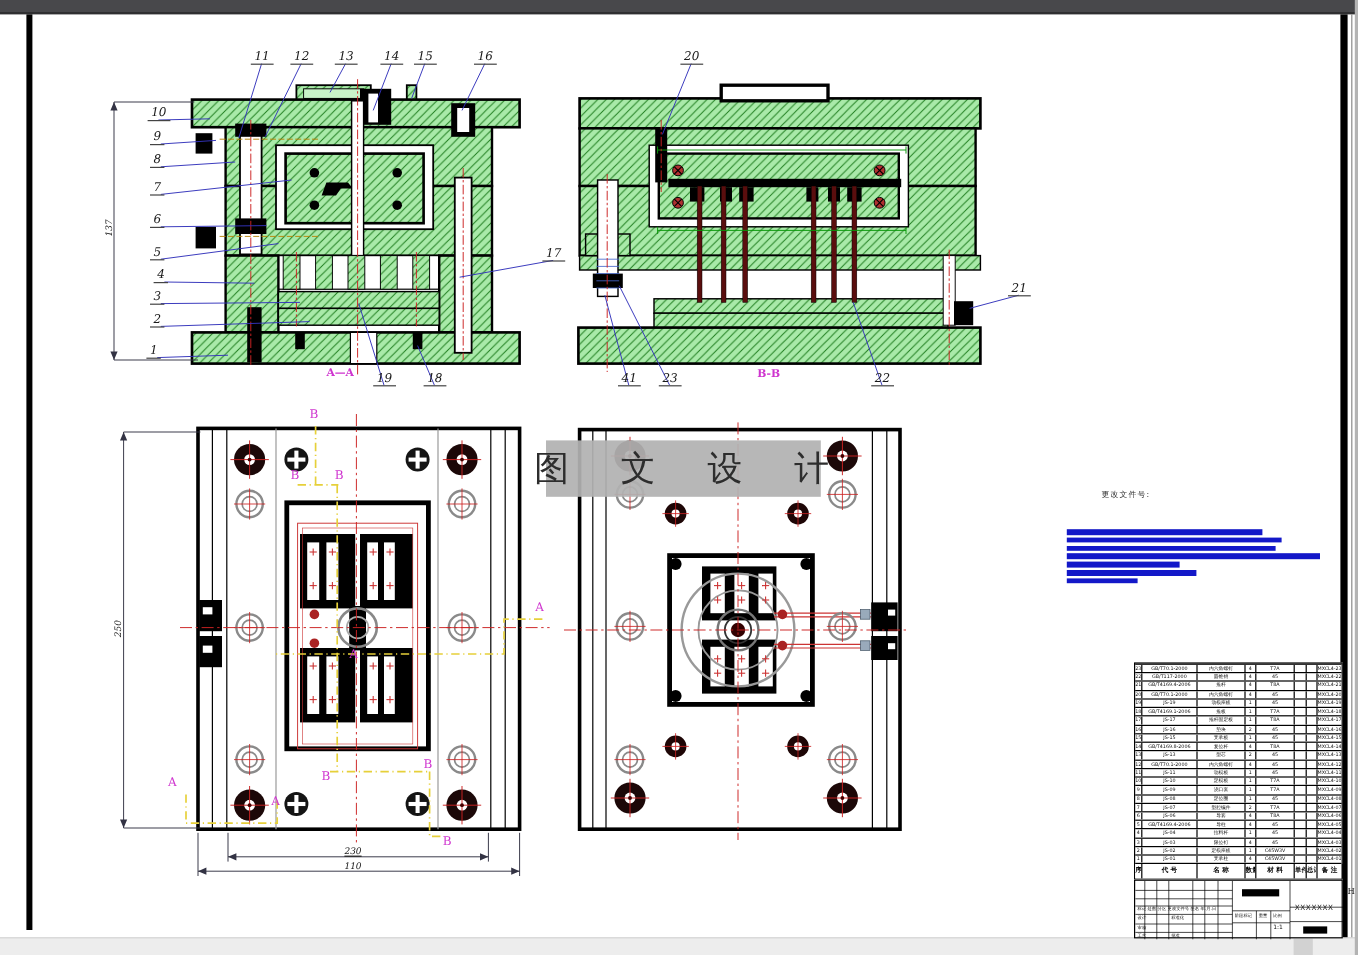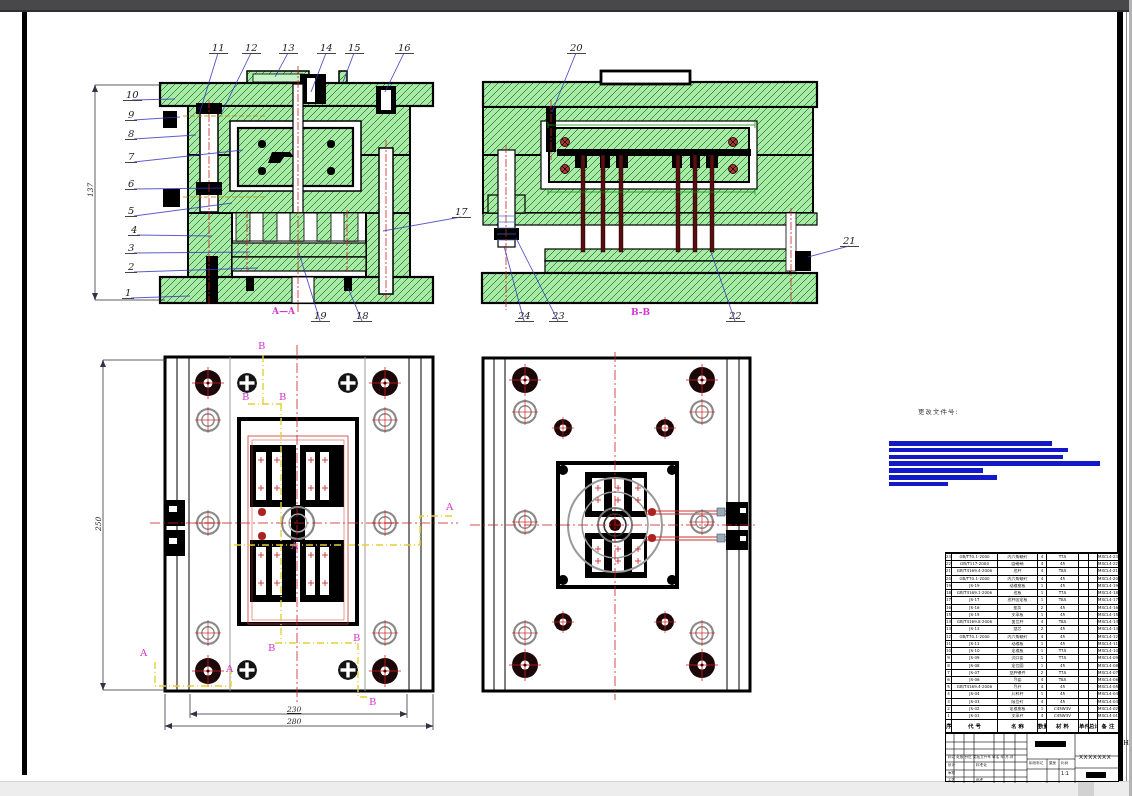--- a/index.html
+++ b/index.html
@@ -513,21 +513,21 @@
         <line x1="524" y1="321" x2="504" y2="246"></line>
       </g>
   </svg>
 
   <div class="sec-label" style="left:272px;top:306px;">A—A</div>
   <div class="sec-label" style="left:631px;top:307px;">B-B</div>
 
   <div class="dimtext rot" style="left:86px;top:197px;">137</div>
   <div class="dimtext rot" style="left:94px;top:531px;">250</div>
   <div class="dimtext" style="left:287px;top:705px;text-decoration:underline;">230</div>
-  <div class="dimtext" style="left:287px;top:717px;">280</div>
+  <div class="dimtext" style="left:287px;top:717px;">110</div>
 
   <div id="sec-letters">
       <div class="sec-letter" style="left: 140px; top: 647px;">A</div>
       <div class="sec-letter" style="left: 226px; top: 663px;">A</div>
       <div class="sec-letter" style="left: 446px; top: 501px;">A</div>
       <div class="sec-letter" style="left: 291px; top: 540px;">A</div>
       <div class="sec-letter" style="left: 258px; top: 340px;">B</div>
       <div class="sec-letter" style="left: 242px; top: 391px;">B</div>
       <div class="sec-letter" style="left: 279px; top: 391px;">B</div>
       <div class="sec-letter" style="left: 268px; top: 642px;">B</div>
@@ -552,23 +552,26 @@
       <div class="callout" style="left: 317px; top: 42px;">14</div>
       <div class="callout" style="left: 345px; top: 42px;">15</div>
       <div class="callout" style="left: 395px; top: 42px;">16</div>
       <div class="callout" style="left: 452px; top: 206px;">17</div>
       <div class="callout" style="left: 353px; top: 310px;">18</div>
       <div class="callout" style="left: 311px; top: 310px;">19</div>
       <div class="callout" style="left: 567px; top: 42px;">20</div>
       <div class="callout" style="left: 840px; top: 235px;">21</div>
       <div class="callout" style="left: 726px; top: 310px;">22</div>
       <div class="callout" style="left: 549px; top: 310px;">23</div>
-      <div class="callout" style="left: 515px; top: 310px;">24</div>
+      <div class="callout" style="left: 515px; top: 310px;">41</div>
     </div>
 
+  <div class="watermark">
+    <span>图 文 设 计</span>
+  </div>
 
   <div class="techreq-label">更改文件号:</div>
   <div id="techreq-bars">
       <div class="tr-bar" style="top: 441px; width: 163px;"></div>
       <div class="tr-bar" style="top: 447.8px; width: 179px;"></div>
       <div class="tr-bar" style="top: 454.6px; width: 174px;"></div>
       <div class="tr-bar" style="top: 461.4px; width: 211px;"></div>
       <div class="tr-bar" style="top: 468.2px; width: 94px;"></div>
       <div class="tr-bar" style="top: 475px; width: 108px;"></div>
       <div class="tr-bar" style="top: 481.8px; width: 59px;"></div>

